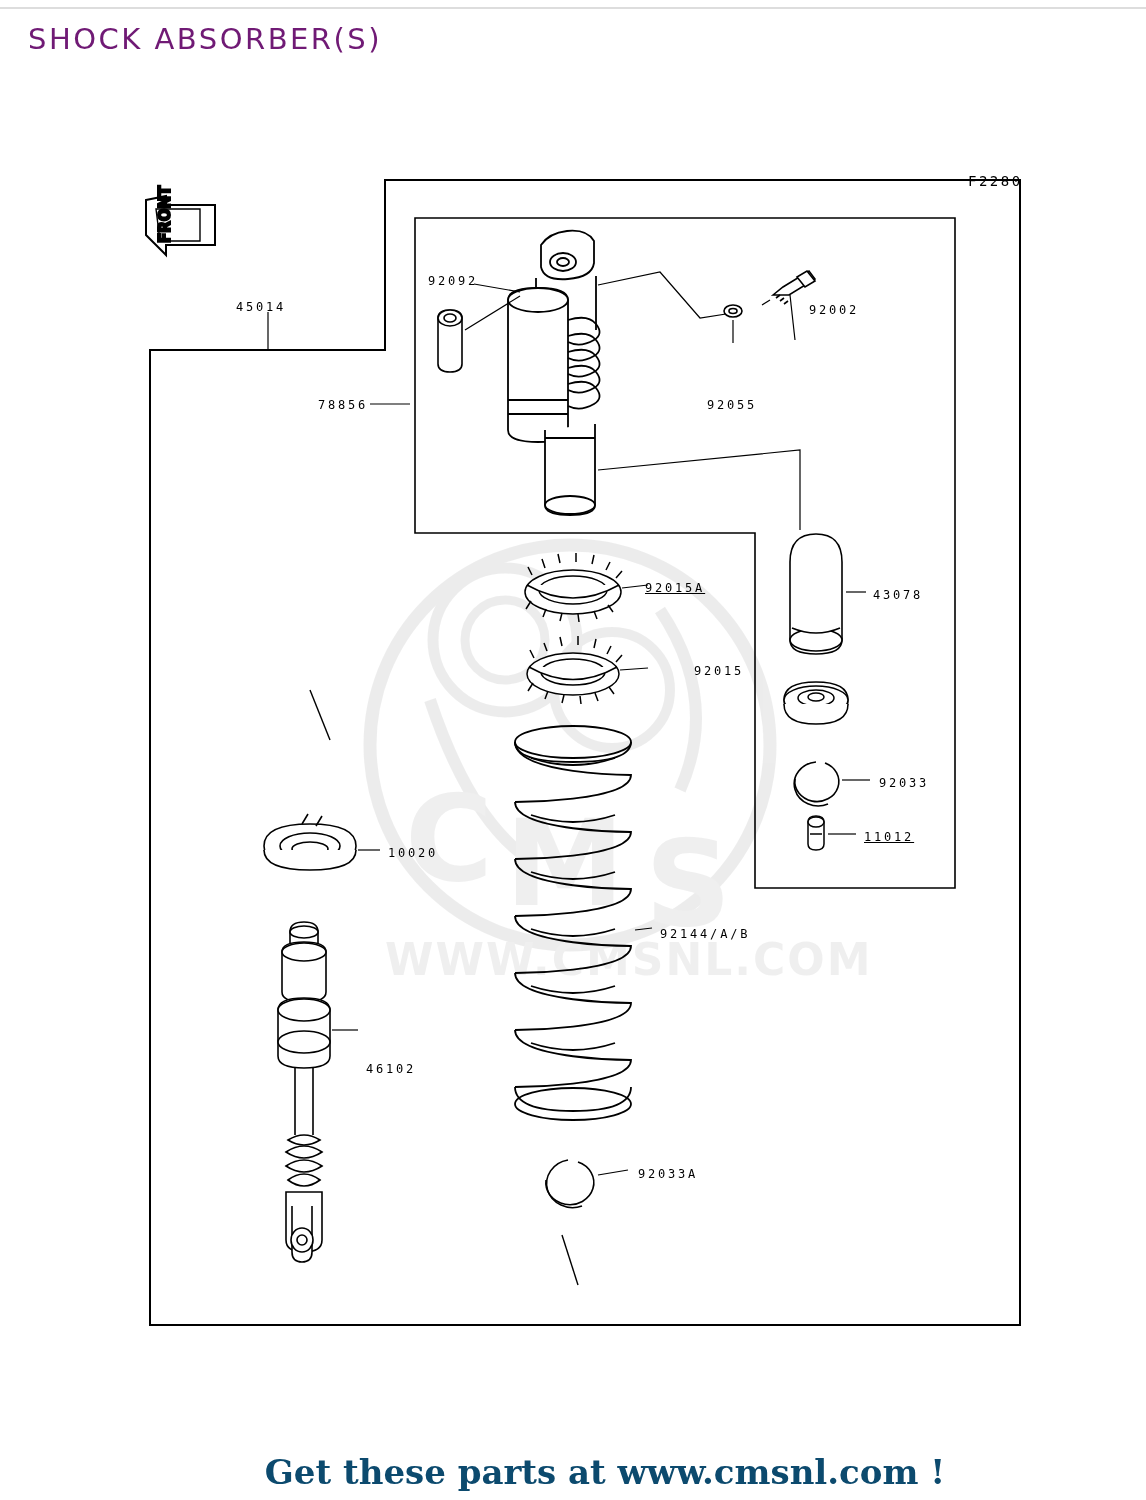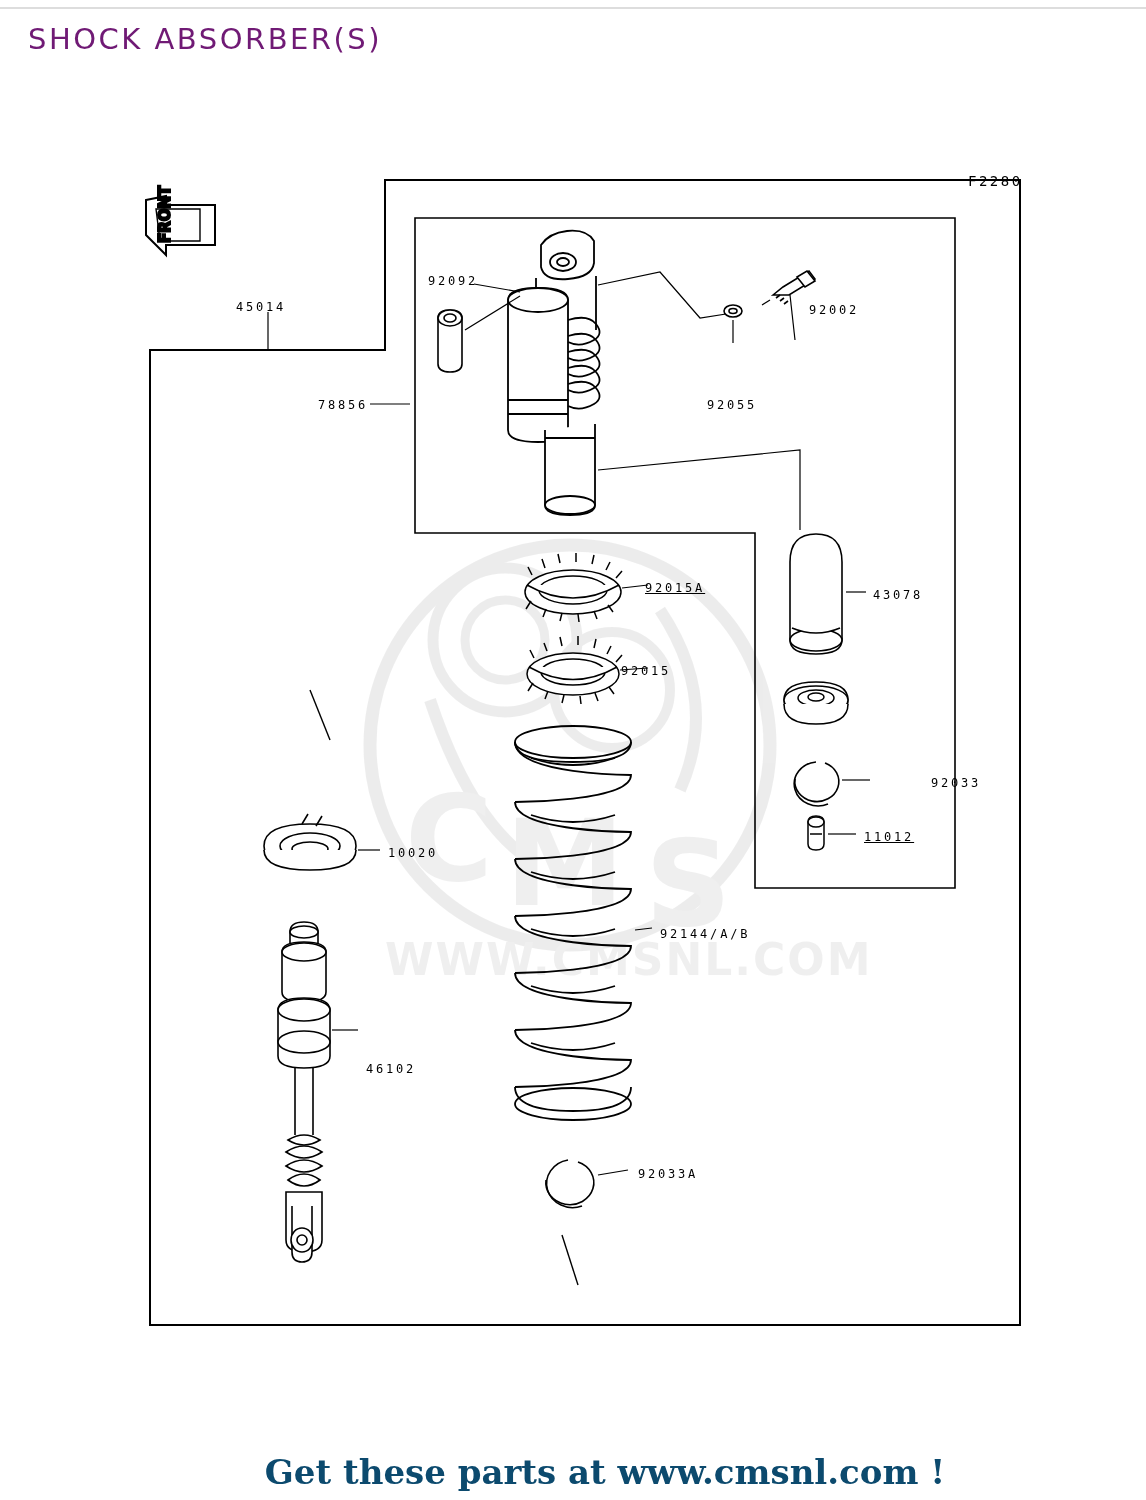--- a/index.html
+++ b/index.html
@@ -267,22 +267,22 @@
 </div>
 
 <div>
   <div class="callout" style="left:236px; top:300px;">45014</div>
   <div class="callout" style="left:428px; top:274px;">92092</div>
   <div class="callout" style="left:707px; top:352px;margin-top:46px;">92055</div>
   <div class="callout" style="left:765px; top:303px;margin-left:44px;">92002</div>
   <div class="callout" style="left:318px; top:398px;">78856</div>
   <div class="callout" style="left:645px; top:581px;text-decoration:underline;">92015A</div>
   <div class="callout" style="left:873px; top:588px;">43078</div>
-  <div class="callout" style="left:621px; top:664px;">92015</div>
-  <div class="callout" style="left:931px; top:776px;">92033</div>
+  <div class="callout" style="left:694px; top:664px;">92015</div>
+  <div class="callout" style="left:879px; top:776px;">92033</div>
   <div class="callout" style="left:864px; top:830px;text-decoration:underline;">11012</div>
   <div class="callout" style="left:388px; top:846px;">10020</div>
   <div class="callout" style="left:660px; top:927px;">92144/A/B</div>
   <div class="callout" style="left:366px; top:1026px;margin-top:36px;">46102</div>
   <div class="callout" style="left:638px; top:1167px;">92033A</div>
 </div>
 
 <div class="footer-text">Get these parts at www.cmsnl.com !</div>
 
 </body></html>

